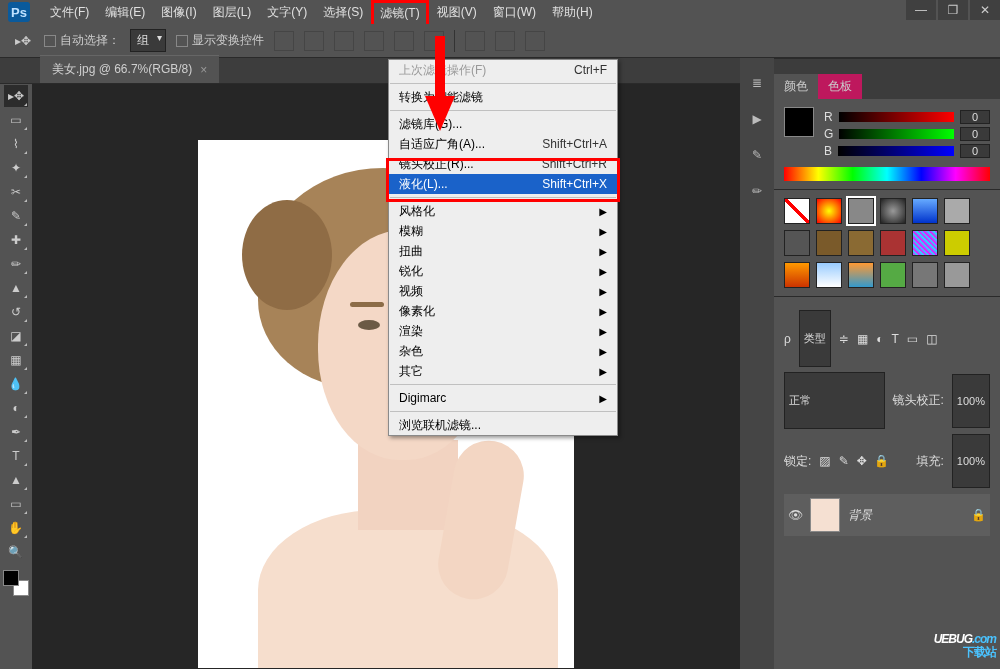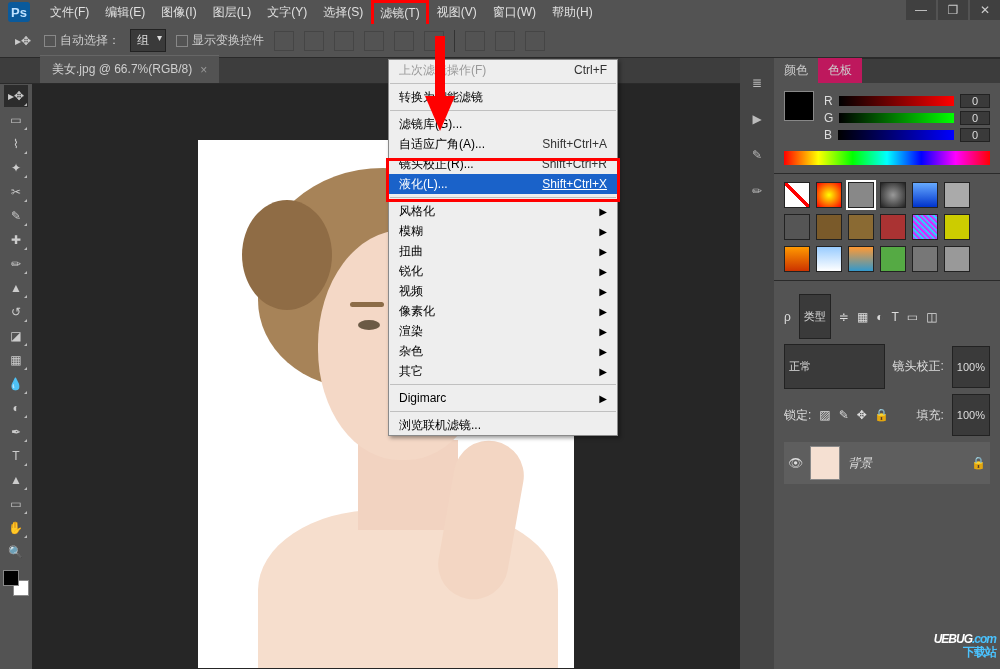--- a/index.html
+++ b/index.html
@@ -53,53 +53,53 @@
 .portrait .hand { position:absolute; top:300px; left:248px; width:70px; height:160px; background:#f3d6c3; border-radius:40px; transform:rotate(10deg);}
 
 
 .filter-menu { position:absolute; left:388px; top:24px; width:230px; background:#eeeeee; border:1px solid #8a8a8a; box-shadow:2px 2px 4px rgba(0,0,0,.4); z-index:30; color:#000;margin-top:35px;}
 .filter-menu .row { height:20px; display:flex; align-items:center; padding:0 10px; justify-content:space-between; font-size:12px; position:relative;}
 .filter-menu .row.disabled { color:#999;}
 .filter-menu .sep { height:1px; background:#c0c0c0; margin:3px 1px;}
 .filter-menu .row .arr { font-size:10px;}
 .filter-menu .row.sel { background:#1a62c9; color:#fff;}
 .filter-menu .row .shortcut { color:#333;}
-.filter-menu .row.sel .shortcut { color:#fff;text-decoration:underline;}
+.filter-menu .row.sel .shortcut { color:#fff;}
 
 
 .liquify-wrap { position:relative;}
 .liquify-wrap::before { content:""; position:absolute; left:-3px; top:-16px; right:-3px; height:38px; border:3px solid #ff0000; pointer-events:none;}
 
 
 .red-arrow { position:absolute; left:420px; top:36px; z-index:40; pointer-events:none;}
 .red-arrow svg { overflow:visible;}
 
 
 .right-col { position:absolute; right:0; top:58px; bottom:0; width:260px; display:flex;}
 .dock-strip { width:34px; background:#454545; display:flex; flex-direction:column; align-items:center; padding-top:14px; gap:14px;}
 .dock-icon { width:22px; height:22px; color:#bcbcbc; display:flex; align-items:center; justify-content:center;}
 .panels { width:226px; background:#535353; display:flex; flex-direction:column;}
 .panel { border-top:1px solid #2a2a2a;}
-.panel-tabs { display:flex; background:#3c3c3c; height:24px; align-items:flex-end;}
+.panel-tabs { display:flex; background:#3c3c3c; height:40px; align-items:flex-end;}
 .ptab { padding:4px 10px; color:#ccc; background:#be185d;}
 .ptab.active { background:#535353;}
 .panel-body { padding:8px 10px; color:#ddd;}
 .color-panel .swatch { width:30px; height:30px; background:#000; border:1px solid #888; float:left; margin-right:10px;}
 .slider-row { display:flex; align-items:center; gap:6px; margin:3px 0;}
 .slider-row .track { flex:1; height:10px; position:relative;}
 .slider-row .track.r { background:linear-gradient(to right,#000,#f00);}
 .slider-row .track.g { background:linear-gradient(to right,#000,#0f0);}
 .slider-row .track.b { background:linear-gradient(to right,#000,#00f);}
 .slider-row .val { width:30px; background:#3a3a3a; border:1px solid #222; text-align:center; font-size:11px;}
 .spectrum { height:14px; margin-top:6px; background:linear-gradient(to right, #ff0000,#ffff00,#00ff00,#00ffff,#0000ff,#ff00ff,#ff0000);}
 .styles-grid { display:flex; flex-wrap:wrap; gap:6px;}
 .style-swatch { width:26px; height:26px; border:1px solid #222; background:#666;}
 .style-swatch.sel { outline:2px solid #fff;}
 .layers-body .row { display:flex; align-items:center; gap:8px; margin:5px 0;}
-.layers-body select, .layers-body .field { background:#3a3a3a; border:1px solid #222; color:#ddd; padding:14px 4px; font-size:11px;}
+.layers-body select, .layers-body .field { background:#3a3a3a; border:1px solid #222; color:#ddd; padding:20px 4px; font-size:11px;}
 .layer-item { display:flex; align-items:center; gap:8px; background:#5e5e5e; padding:4px; margin-top:6px;}
 .layer-item .eye { width:14px;}
 .layer-item .thumb { width:30px; height:34px; background:#f5e0d2; border:1px solid #888;}
 .layer-item .lock { margin-left:auto;}
 
 
 .watermark { position:absolute; right:4px; bottom:8px; color:#fff; font-size:28px; font-style:italic; font-weight:bold; letter-spacing:-1px;}
 .watermark small { font-size:12px; color:#4ac3ff; font-style:normal; display:block; text-align:right; margin-top:-6px;}
 </style>
 </head>

